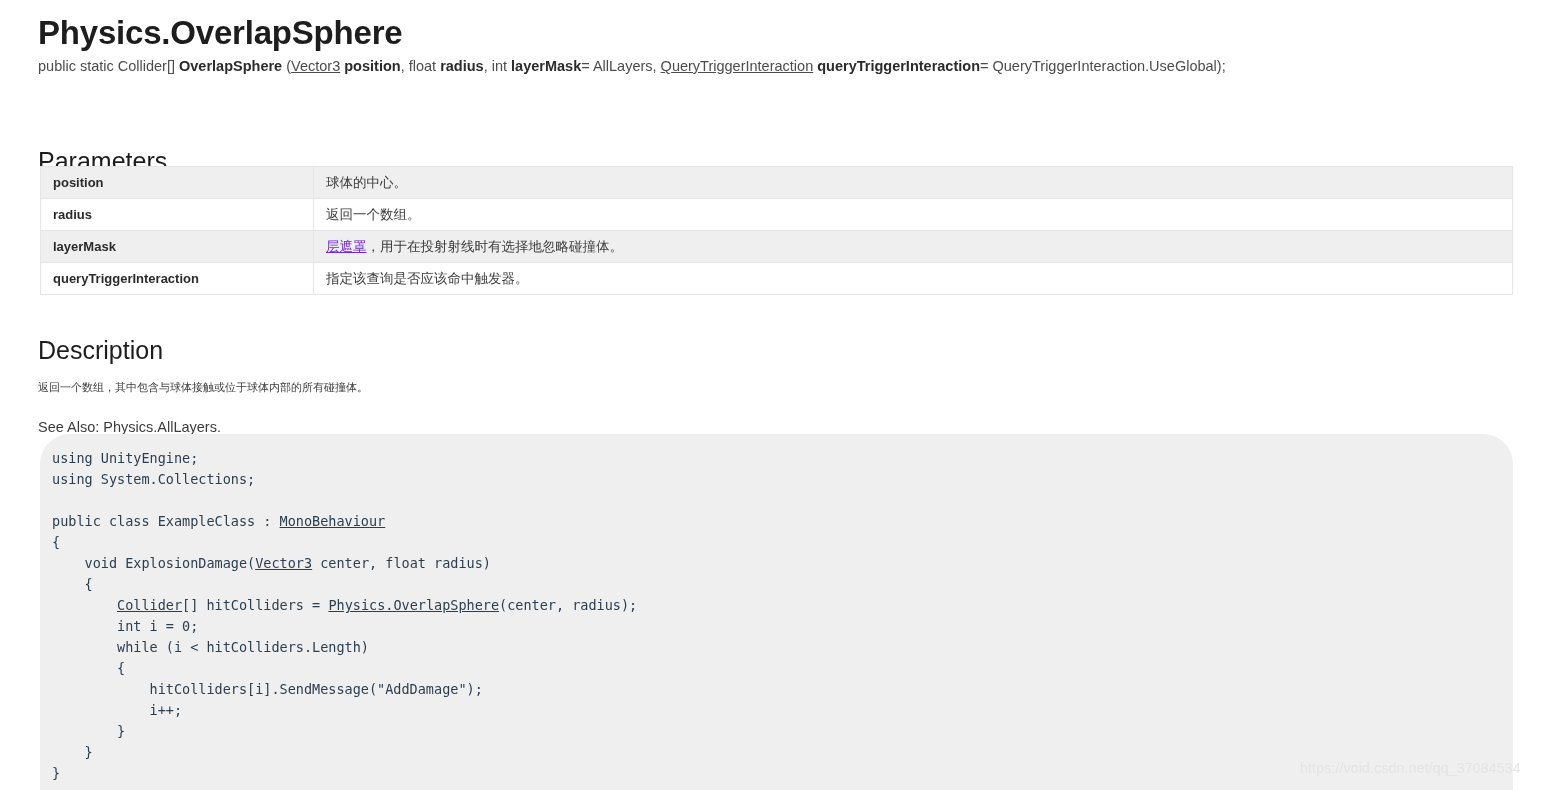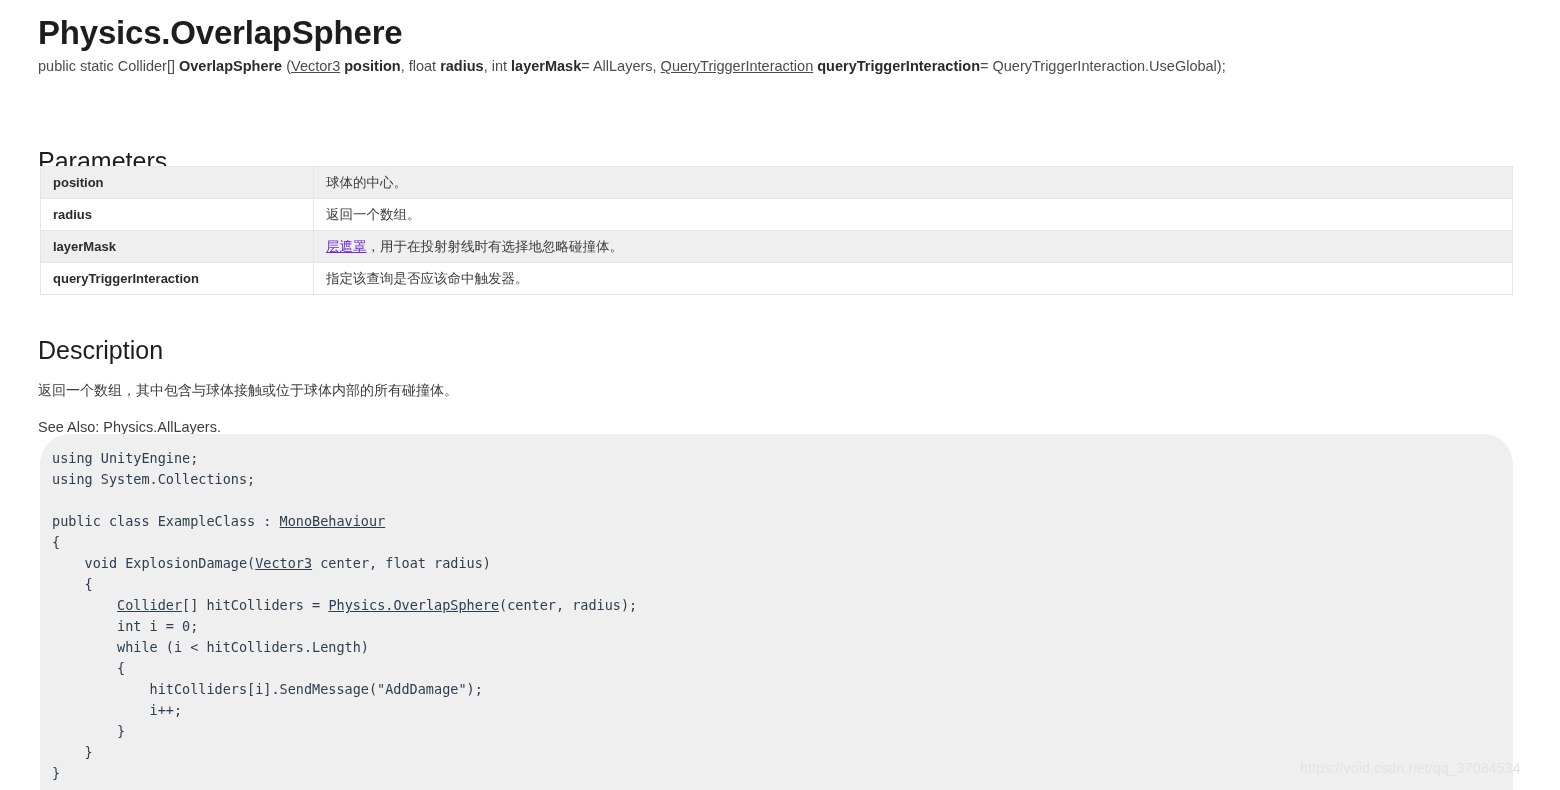--- a/index.html
+++ b/index.html
@@ -101,21 +101,21 @@
     color: #6d28d9;
     text-decoration: underline;
     cursor: pointer;
   }
 
   
   .desc-body {
     position: absolute;
     left: 38px;
     top: 366px;
-    font-size: 14px;
+    font-size: 11px;
     line-height: 20px;
     color: #3c3c3c;
     white-space: nowrap;
   }
   .see-also {
     position: absolute;
     left: 38px;
     top: 402px;
     font-size: 14.5px;
     line-height: 20px;

